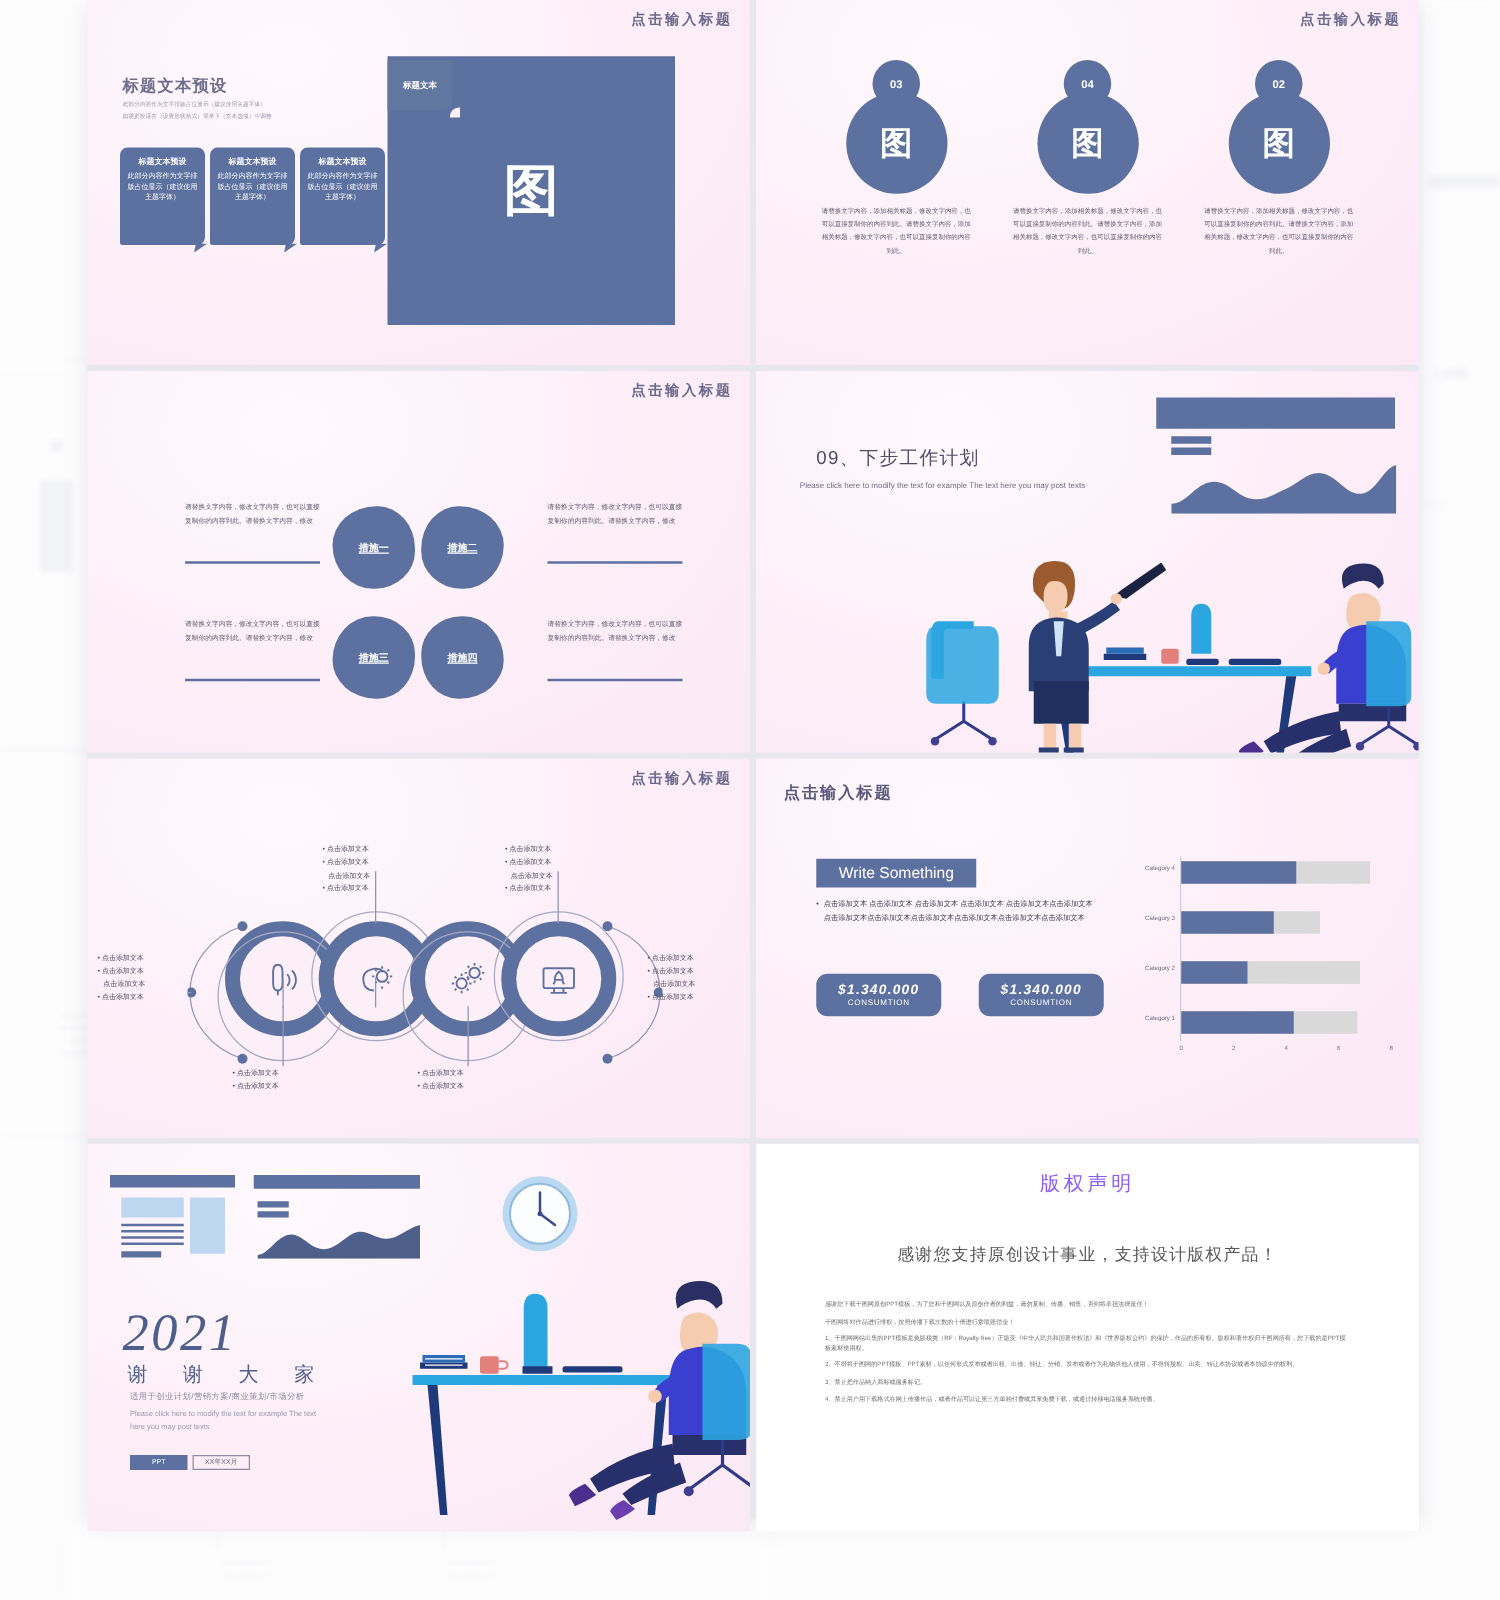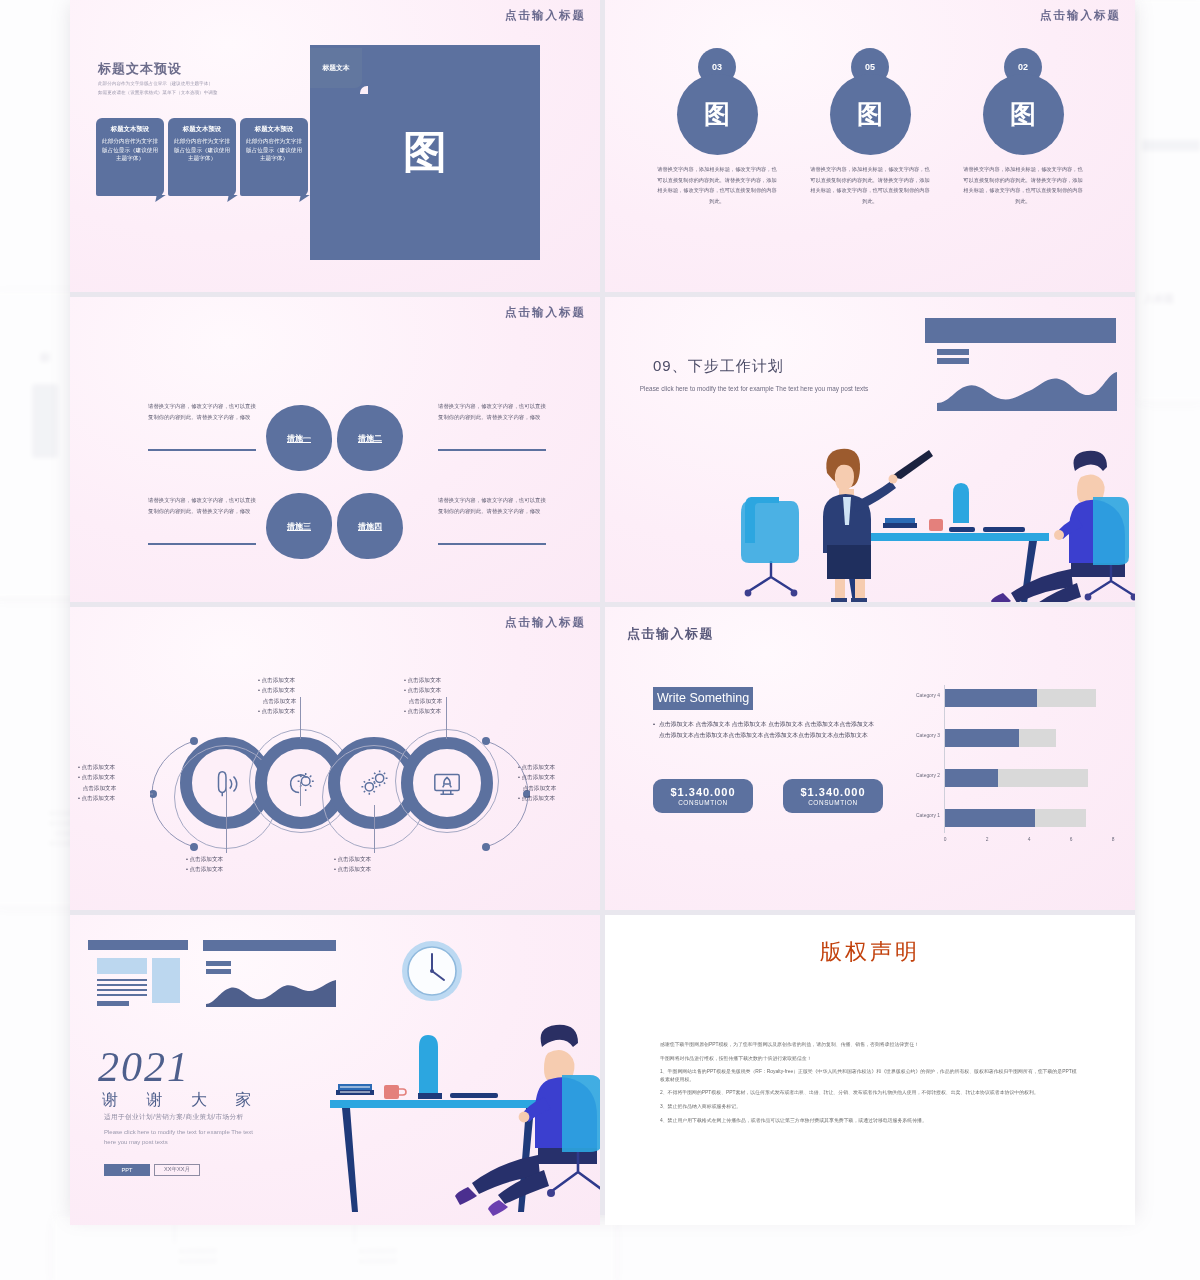--- a/index.html
+++ b/index.html
@@ -108,29 +108,29 @@
   .bul { font-size:5.6px; line-height:1.85; color:#4e4c63; }
   .bul li { list-style:none; white-space:nowrap; }
   .bul li:before{ content:"\2022  "; color:#4e4c63; }
   .bul li.nb:before{ content:"\00a0\00a0\00a0"; }
   .conn { position:absolute; background:#8e93b2; }
 
   
   .s6-title{ position:absolute; left:22px; top:18px; font-size:13px; font-weight:bold; color:#5a5a7c; letter-spacing:1.5px;}
   .s6-ws{
     position:absolute; left:48px; top:80px; background:#5c719f; color:#fff;
-    font-size:12.5px; padding:4px 4px 5px;
+    font-size:12.5px; padding:4px 18px 5px;
   }
   .s6-body{ position:absolute; left:48px; top:112px; width:228px; font-size:5.8px; line-height:1.95; color:#35344a;}
   .s6-body .b{ display:flex; gap:4px; }
   .s6-pill{
     position:absolute; width:100px;height:34px;border-radius:9px;background:#5c719f;color:#fff;
     display:flex;flex-direction:column;align-items:center;justify-content:center;
   }
-  .s6-pill .v{ font-size:11px; font-weight:bold; letter-spacing:1px;}
+  .s6-pill .v{ font-size:11px; font-weight:bold; letter-spacing:1px;font-style:italic;}
   .s6-pill .l{ font-size:6.4px; letter-spacing:.6px; margin-top:1px;}
   .chart{ position:absolute; left:295px; top:78px; width:215px; height:172px; }
   .chart .axis-v{ position:absolute; left:44px; top:0; width:1px; height:148px; background:#cfcfda; }
   .chart .row{ position:absolute; left:0; width:100%; height:18px; }
   .chart .cat{ position:absolute; left:0; top:4px; width:40px; text-align:right; font-size:4.9px; color:#6b6a7c; }
   .chart .track{ position:absolute; left:45px; top:0; height:18px; background:#d9d9d9; }
   .chart .fill { position:absolute; left:0; top:0; height:18px; background:#5c719f; }
   .chart .ticks{ position:absolute; left:45px; top:152px; width:168px; height:12px; }
   .chart .tk{ position:absolute; font-size:4.9px; color:#6b6a7c; transform:translateX(-50%); }
 
@@ -143,21 +143,21 @@
   .s7-thanks{ position:absolute; left:32px; top:175px; font-size:16px; color:#4e5f8c; letter-spacing:12px; }
   .s7-sub1{ position:absolute; left:34px; top:198px; font-size:6.6px; color:#8c8aa0; letter-spacing:.4px;}
   .s7-sub2{ position:absolute; left:34px; top:212px; width:160px; font-size:6px; line-height:1.7; color:#9a98ad;}
   .s7-tagA{ position:absolute; left:34px; top:249px; width:46px;height:12px; background:#5c719f; color:#fff; font-size:5.6px; display:flex;align-items:center;justify-content:center;}
   .s7-tagB{ position:absolute; left:84px; top:249px; width:46px;height:12px; border:1px solid #8e8ca3; color:#6f6d84; font-size:5.6px; display:flex;align-items:center;justify-content:center;}
   .s7-blk{ position:absolute; background:#5c719f; }
   .s7-blk.light{ background:#bcd7ef; }
   .s7-line{ position:absolute; background:#5c719f; height:2px; }
 
   
-  .s8-h1{ position:absolute; left:0; right:0; top:22px; text-align:center; font-size:22px; color:#c2410c; letter-spacing:3px;}
+  .s8-h1{ position:absolute; left:0; right:0; top:22px; text-align:center; font-size:16px; color:#8b5cf6; letter-spacing:3px;}
   .s8-h2{ position:absolute; left:0; right:0; top:80px; text-align:center; font-size:13.5px; color:#575757; letter-spacing:1px;}
   .s8-body{ position:absolute; left:55px; top:126px; width:420px; color:#6b6b6b; font-size:4.9px; line-height:1.55;}
   .s8-body p{ margin-bottom:6px; }
 </style>
 </head>
 <body>
 
 <div id="stage">
 
   <div class="bg-ghost sheet" style="left:-8px; top:292px; width:105px; height:305px;">
@@ -225,21 +225,21 @@
 
       <div class="s2-col" style="left:37px;">
         <div class="s2-num">03</div>
         <div class="s2-big">
           <div class="img-glyph">图</div>
         </div>
         <div class="s2-body">请替换文字内容，添加相关标题，修改文字内容，也可以直接复制你的内容到此。请替换文字内容，添加相关标题，修改文字内容，也可以直接复制你的内容到此。</div>
       </div>
 
       <div class="s2-col" style="left:190px;">
-        <div class="s2-num">05</div>
+        <div class="s2-num">04</div>
         <div class="s2-big">
           <div class="img-glyph">图</div>
         </div>
         <div class="s2-body">请替换文字内容，添加相关标题，修改文字内容，也可以直接复制你的内容到此。请替换文字内容，添加相关标题，修改文字内容，也可以直接复制你的内容到此。</div>
       </div>
 
       <div class="s2-col" style="left:343px;">
         <div class="s2-num">02</div>
         <div class="s2-big">
           <div class="img-glyph">图</div>
@@ -559,20 +559,21 @@
         <g fill="none" stroke="#2f3a8c" stroke-width="2.6">
             <path d="M258 157 v20 M232 196 l26 -19 M284 196 l-26 -19"></path>
           </g>
         <circle cx="231" cy="198" r="4" fill="#3d3f8f"></circle>
           <circle cx="285" cy="198" r="4" fill="#3d3f8f"></circle>
       </svg>
     </div>
 
     <div class="slide white">
       <div class="s8-h1">版权声明</div>
+      <div class="s8-h2">感谢您支持原创设计事业，支持设计版权产品！</div>
       <div class="s8-body">
         <p>感谢您下载千图网原创PPT模板，为了您和千图网以及原创作者的利益，请勿复制、传播、销售，否则将承担法律责任！</p>
         <p>千图网将对作品进行维权，按照传播下载次数的十倍进行索取赔偿金！</p>
         <p>1、千图网网站出售的PPT模板是免版税类（RF：Royalty-free）正版受《中华人民共和国著作权法》和《世界版权公约》的保护，作品的所有权、版权和著作权归千图网所有，您下载的是PPT模板素材使用权。</p>
         <p>2、不得将千图网的PPT模板、PPT素材，以任何形式发布或者出租、出借、转让、分销、发布或者作为礼物供他人使用，不得转授权、出卖、转让本协议或者本协议中的权利。</p>
         <p>3、禁止把作品纳入商标或服务标记。</p>
         <p>4、禁止用户用下载格式在网上传播作品，或者作品可以让第三方单独付费或其享免费下载，或通过转移电话服务系统传播。</p>
       </div>
     </div>
 

